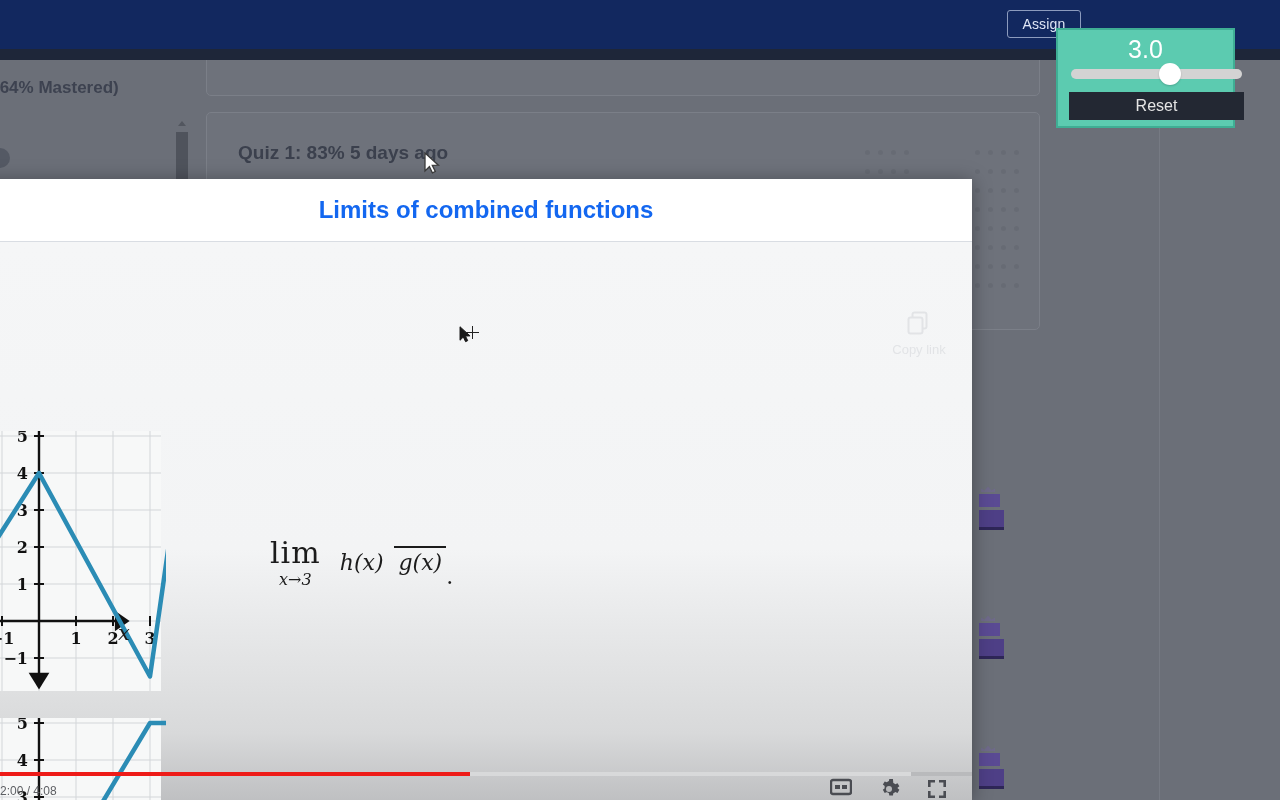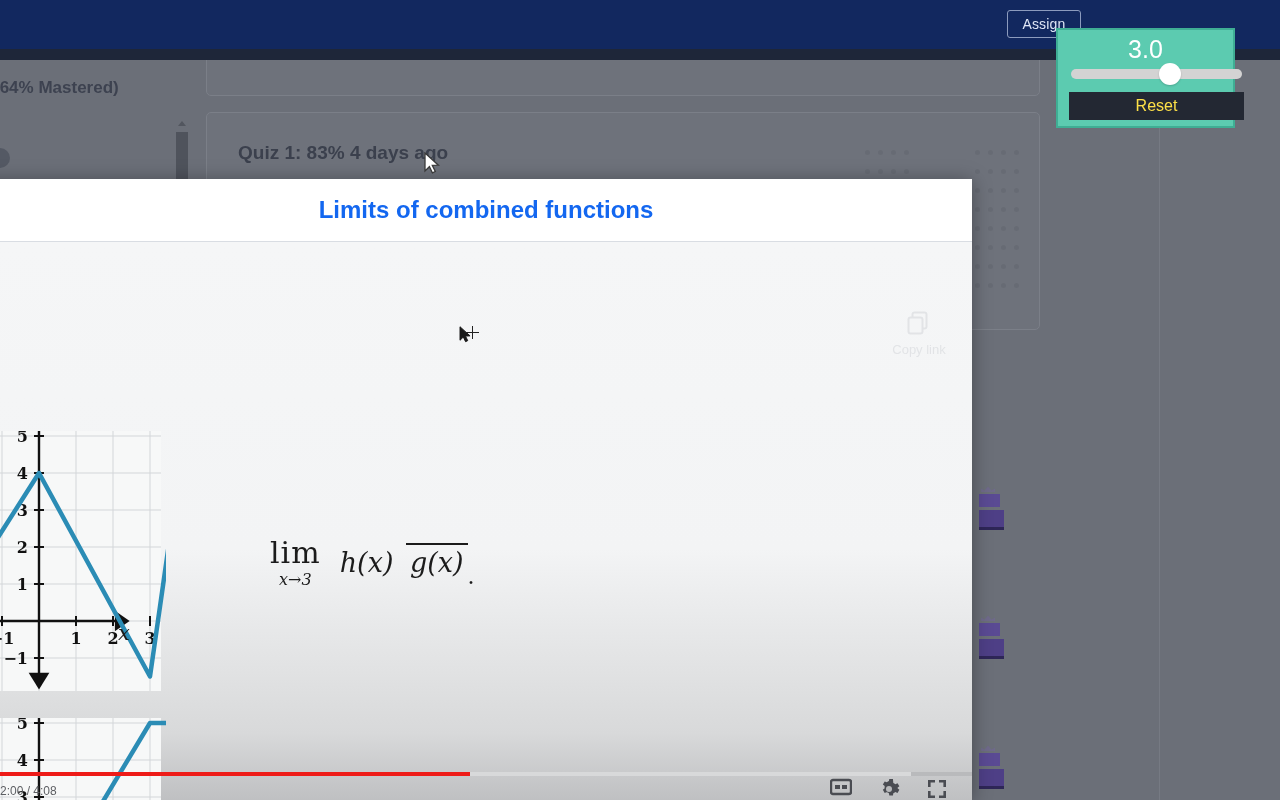--- a/index.html
+++ b/index.html
@@ -112,21 +112,21 @@
 
   .mathexpr {
     position:absolute; left:322px; top:293px;
     font-family:"DejaVu Serif", serif; color:#1b1b1b;
   }
   .mathexpr .lim { display:inline-block; vertical-align:middle; text-align:center; }
   .mathexpr .lim .big { font-size:30px; font-style:normal; letter-spacing:1px; }
   .mathexpr .lim .sub { font-size:16px; font-style:italic; margin-top:-4px; }
   .mathexpr .frac {
     display:inline-block; vertical-align:middle; text-align:center;
-    margin-left:10px; font-style:italic; font-size:27px;
+    margin-left:10px; font-style:italic; font-size:22px;
   }
   .mathexpr .frac .num { padding:0 4px 2px; }
   .mathexpr .frac .den { padding:2px 4px 0; border-top:2px solid #1b1b1b; }
   .mathexpr .period { font-size:22px; vertical-align:bottom; }
 
   
   .graph { position:absolute; }
   .graph .glabel {
     position:absolute; font-family:"DejaVu Serif", serif; font-style:italic;
     font-size:21px; color:#1b1b1b; white-space:nowrap;
@@ -156,21 +156,21 @@
     color:#ffffff; font-size:25px; font-weight:400;
   }
   .slider-wrap { position:absolute; left:13px; top:36px; width:171px; height:15px; }
   .slider-rail { position:absolute; left:0; top:3px; width:171px; height:10px; border-radius:5px; background:#d3d3d3; }
   .slider-thumb {
     position:absolute; top:-3px; width:22px; height:22px; border-radius:50%;
     background:#ffffff; box-shadow:0 1px 2px rgba(0,0,0,.18);
   }
   .reset-btn {
     position:absolute; left:11px; top:62px; width:175px; height:28px;
-    background:#232833; color:#fde047; font-size:16px; text-align:center;
+    background:#232833; color:#e5e5e5; font-size:16px; text-align:center;
     line-height:28px; border:none;
   }
 
   
   .cursor { position:absolute; width:18px; height:24px; }
   .cursor svg { display:block; }
   .cross { position:absolute; width:13px; height:13px; }
   .cross:before, .cross:after { content:""; position:absolute; background:#222; }
   .cross:before { left:6px; top:0; width:1px; height:13px; }
   .cross:after { top:6px; left:0; height:1px; width:13px; }
@@ -268,21 +268,21 @@
         <i style="left: 0px; top: 114px;"></i>
         <i style="left: 13px; top: 114px;"></i>
         <i style="left: 26px; top: 114px;"></i>
         <i style="left: 39px; top: 114px;"></i>
         <i style="left: 0px; top: 133px;"></i>
         <i style="left: 13px; top: 133px;"></i>
         <i style="left: 26px; top: 133px;"></i>
         <i style="left: 39px; top: 133px;"></i>
       </div>
 
-    <div class="quiz-text">Quiz 1: 83% 4 days ago</div>
+    <div class="quiz-text">Quiz 1: 83% 5 days ago</div>
 
     <div class="bg-scrollbar">
       <div class="track"></div>
       <div class="arrow"></div>
       <div class="thumb"></div>
     </div>
 
     <div class="mastered-text">(64% Mastered)</div>
     <div class="mastered-dot"></div>
 

